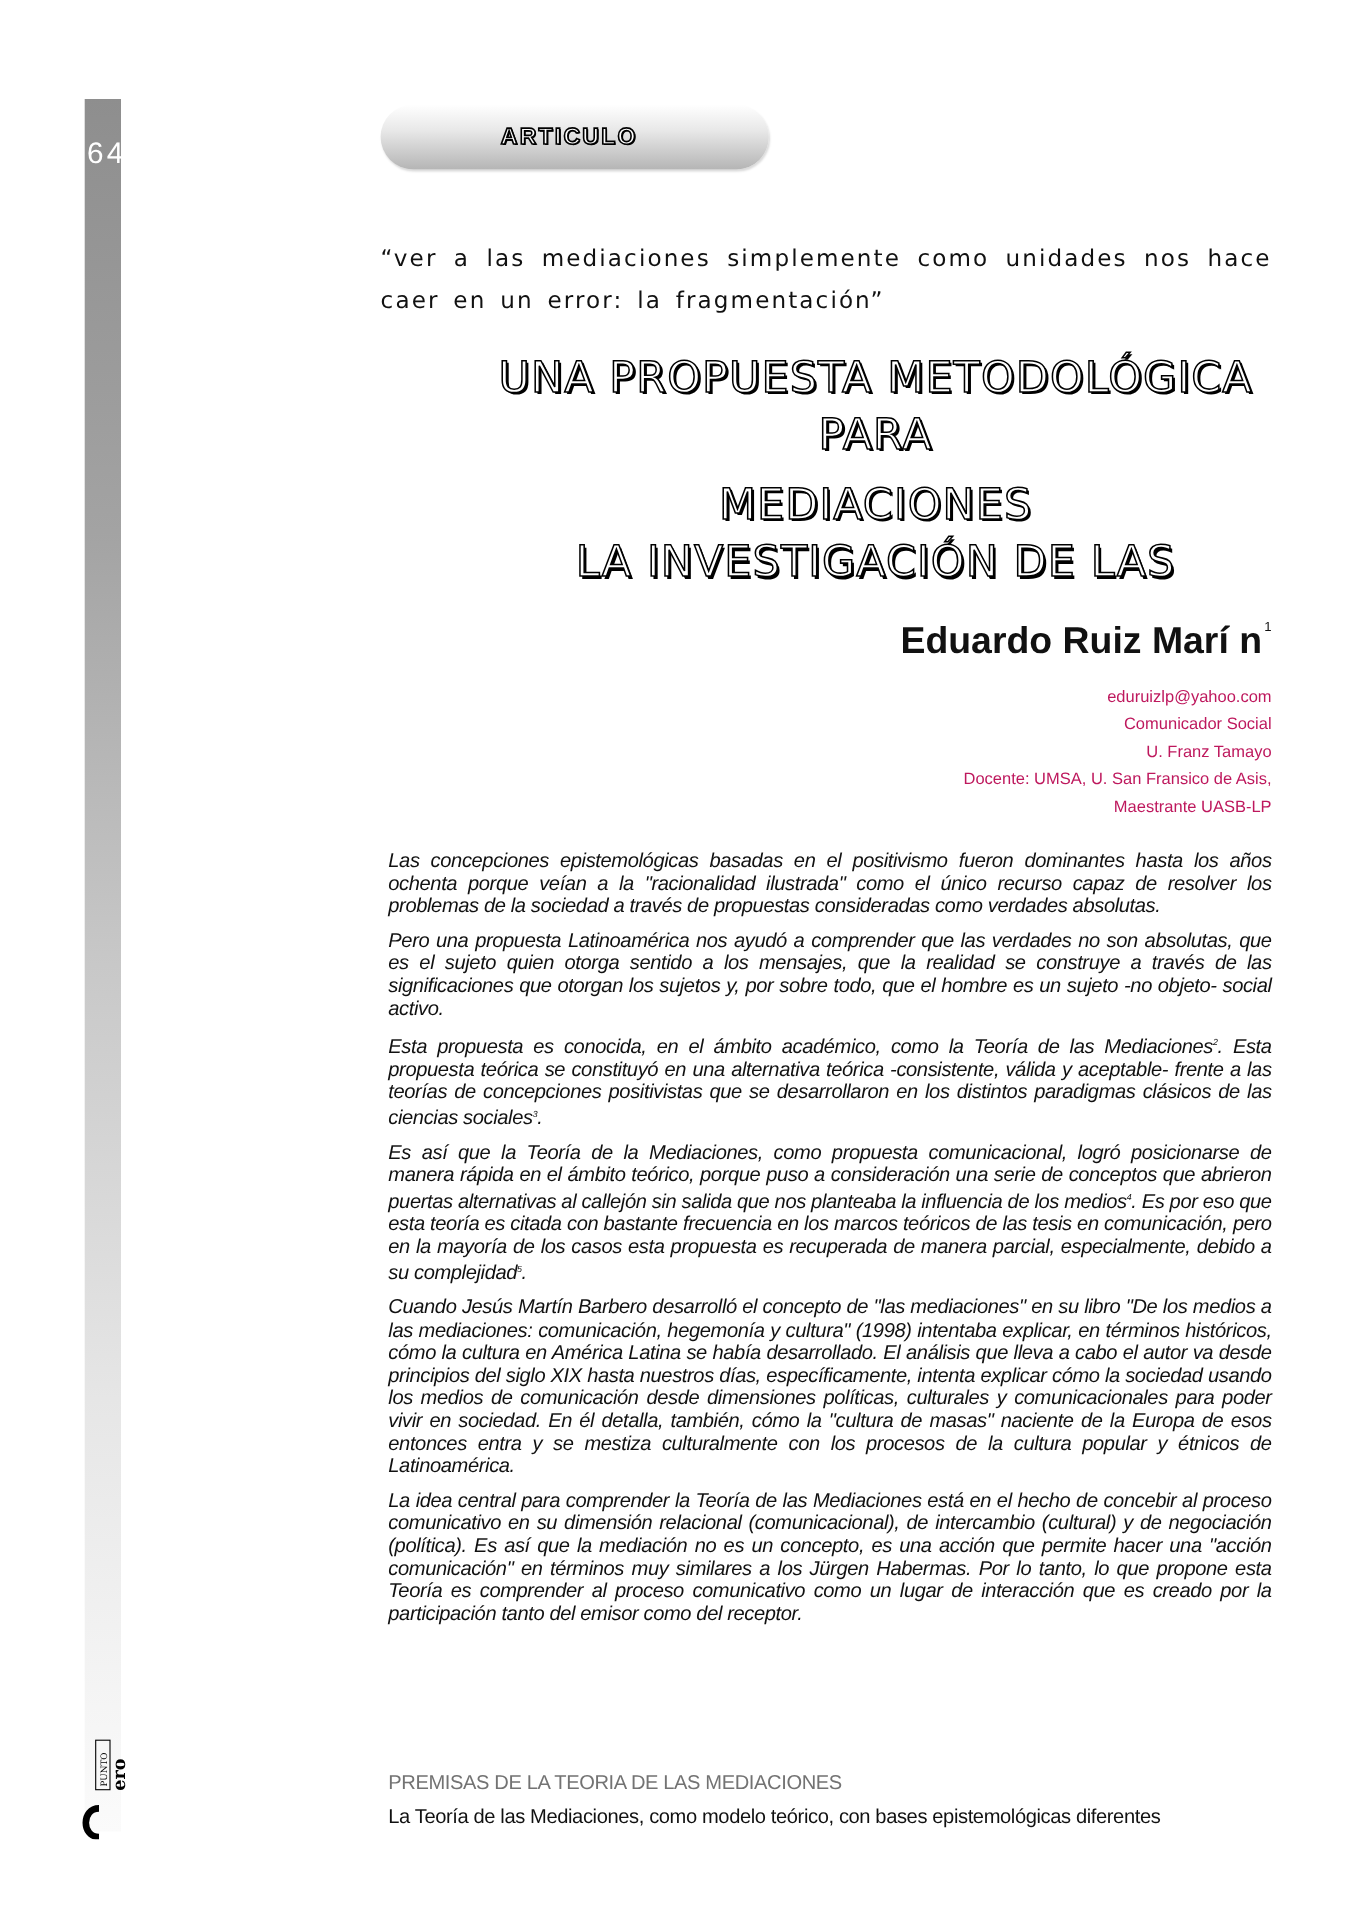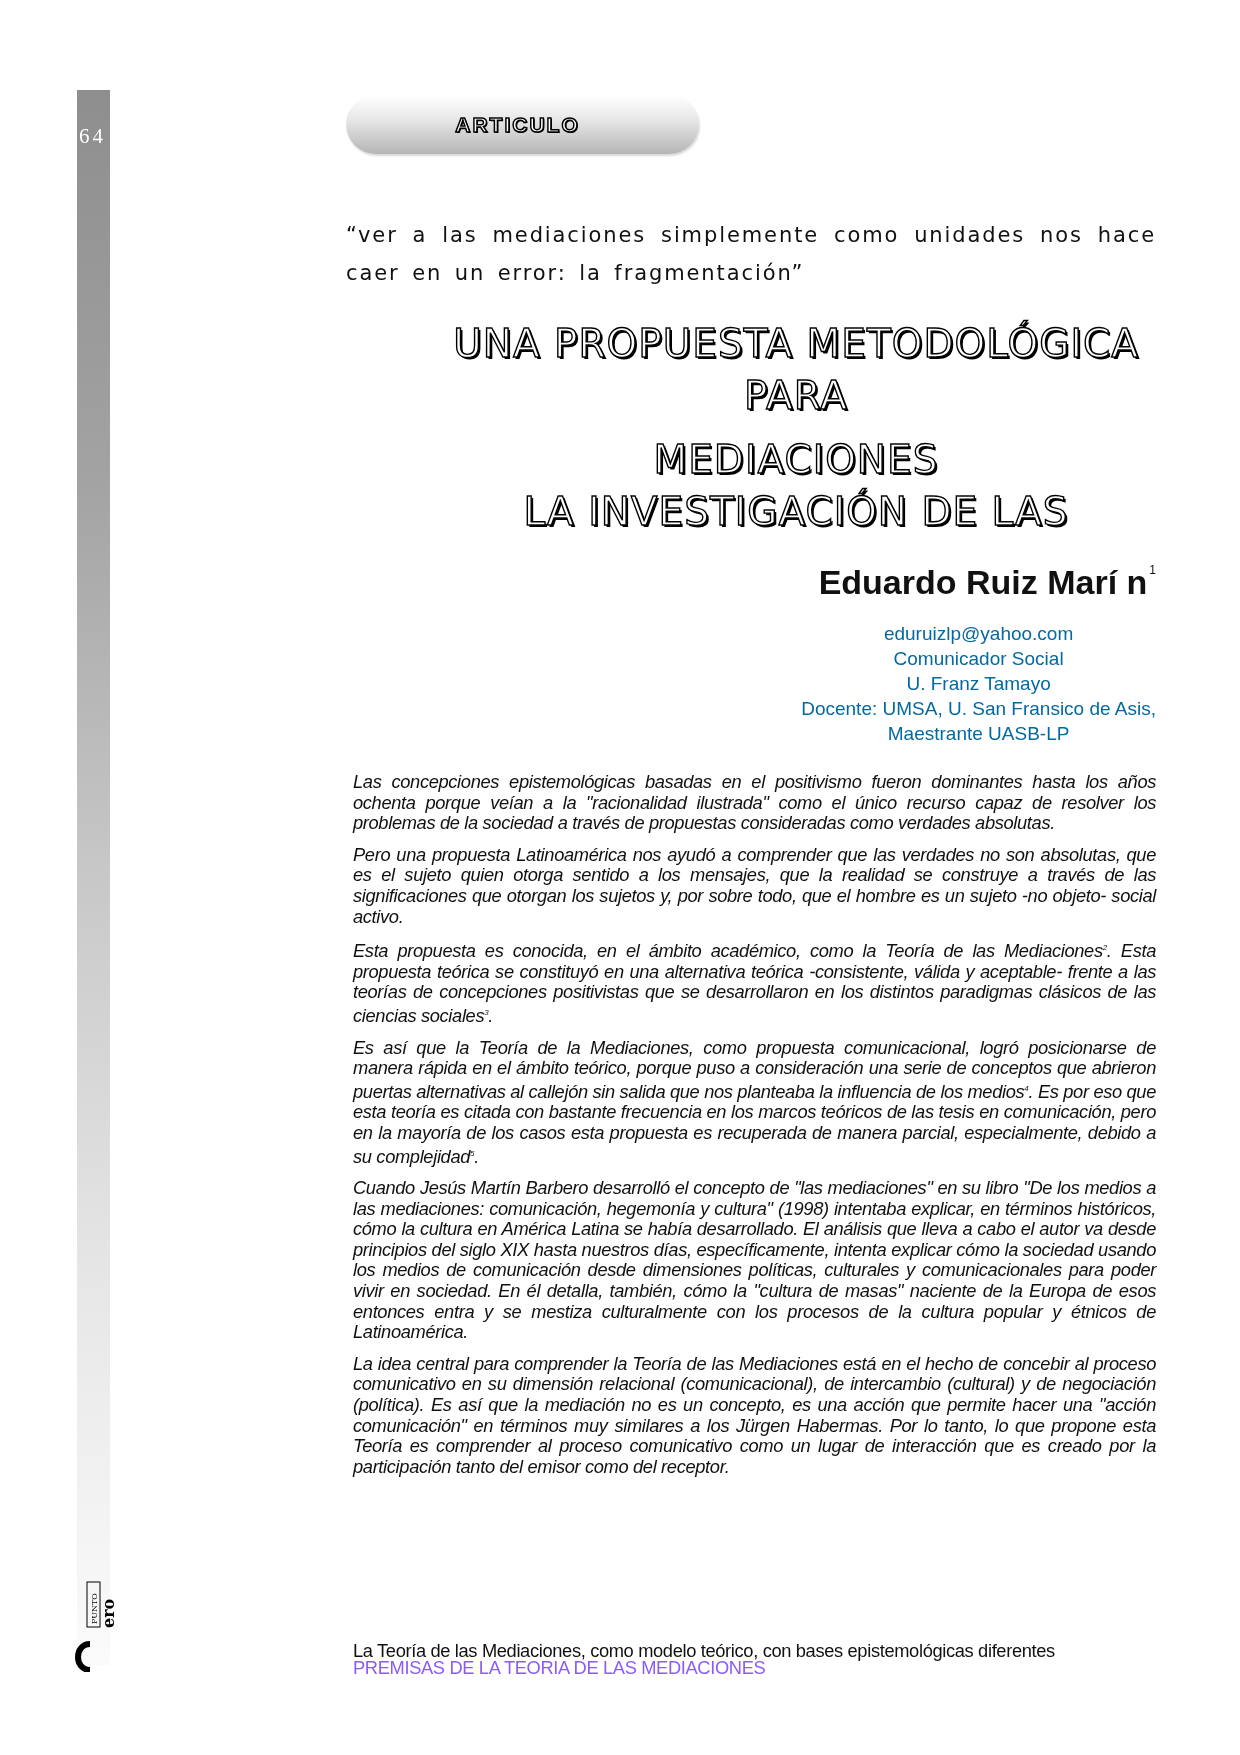--- a/index.html
+++ b/index.html
@@ -4,22 +4,22 @@
   <style>
     * { margin: 0; padding: 0; box-sizing: border-box; }
     html, body { width: 1240px; height: 1755px; background: #ffffff; overflow: hidden; }
     body { position: relative; font-family: "Liberation Sans", sans-serif; color: #111; }
 
     .side-bar {
       position: absolute; left: 77px; top: 90px; width: 33px; height: 1575px;
       background: linear-gradient(to bottom, #8e8e8e 0%, #a3a3a3 25%, #c8c8c8 50%, #e6e6e6 75%, #fbfbfb 100%);
     }
     .page-number {
-      position: absolute; left: 79px; top: 124px; font-size: 21px; color: #ffffff;
-      font-family: Liberation Serif, serif; letter-spacing: 3px;
+      position: absolute; left: 79px; top: 124px; font-size: 27px; color: #ffffff;
+      font-family: Liberation Sans, sans-serif; letter-spacing: 3px;
     }
 
     .section-pill {
       position: absolute; left: 346px; top: 95px; width: 353px; height: 59px;
       border-radius: 30px;
       background: linear-gradient(to bottom, #ffffff 0%, #e8e8e8 40%, #b5b5b5 100%);
       box-shadow: 1px 2px 2px rgba(0,0,0,0.15);
       display: flex; align-items: center; justify-content: center;
     }
     .section-pill span {
@@ -45,36 +45,35 @@
     }
     .title .gap { display: block; height: 12px; }
 
     .author {
       position: absolute; right: 84px; top: 563px; font-size: 34px; font-weight: bold;
       color: #111; text-align: left;
     }
     .author sup { font-size: 12px; font-weight: normal; vertical-align: 20px; margin-left: 2px; }
 
     .affil {
-      position: absolute; right: 84px; top: 621px; text-align: center;
-      font-size: 19px; line-height: 25px; color: #0369a1;
+      position: absolute; right: 84px; top: 621px; text-align: right;
+      font-size: 15px; line-height: 25px; color: #be185d;
     }
 
     .body-text {
       position: absolute; left: 353px; top: 772px; width: 803px;
       font-family: "Liberation Sans", sans-serif; font-size: 18.3px; line-height: 20.6px;
       text-align: justify; color: #111; letter-spacing: -0.35px;
     }
     .body-text p { margin-bottom: 11px; font-style: italic; }
     .body-text sup { font-size: 8px; vertical-align: 7px; }
 
     .section-heading {
-      position: absolute; left: 353px; top: 1609px; font-size: 18.3px; color: #8b5cf6;
+      position: absolute; left: 353px; top: 1609px; font-size: 18.3px; color: #737373;
       letter-spacing: -0.35px;
-      margin-top: 48px;
     }
     .last-line {
       position: absolute; left: 353px; top: 1640px; width: 803px; font-size: 18.3px;
       color: #111; letter-spacing: -0.35px; white-space: nowrap;
     }
 
     .logo { position: absolute; left: 70px; top: 1572px; width: 50px; height: 100px; }
   </style>
 </head>
 <body>

